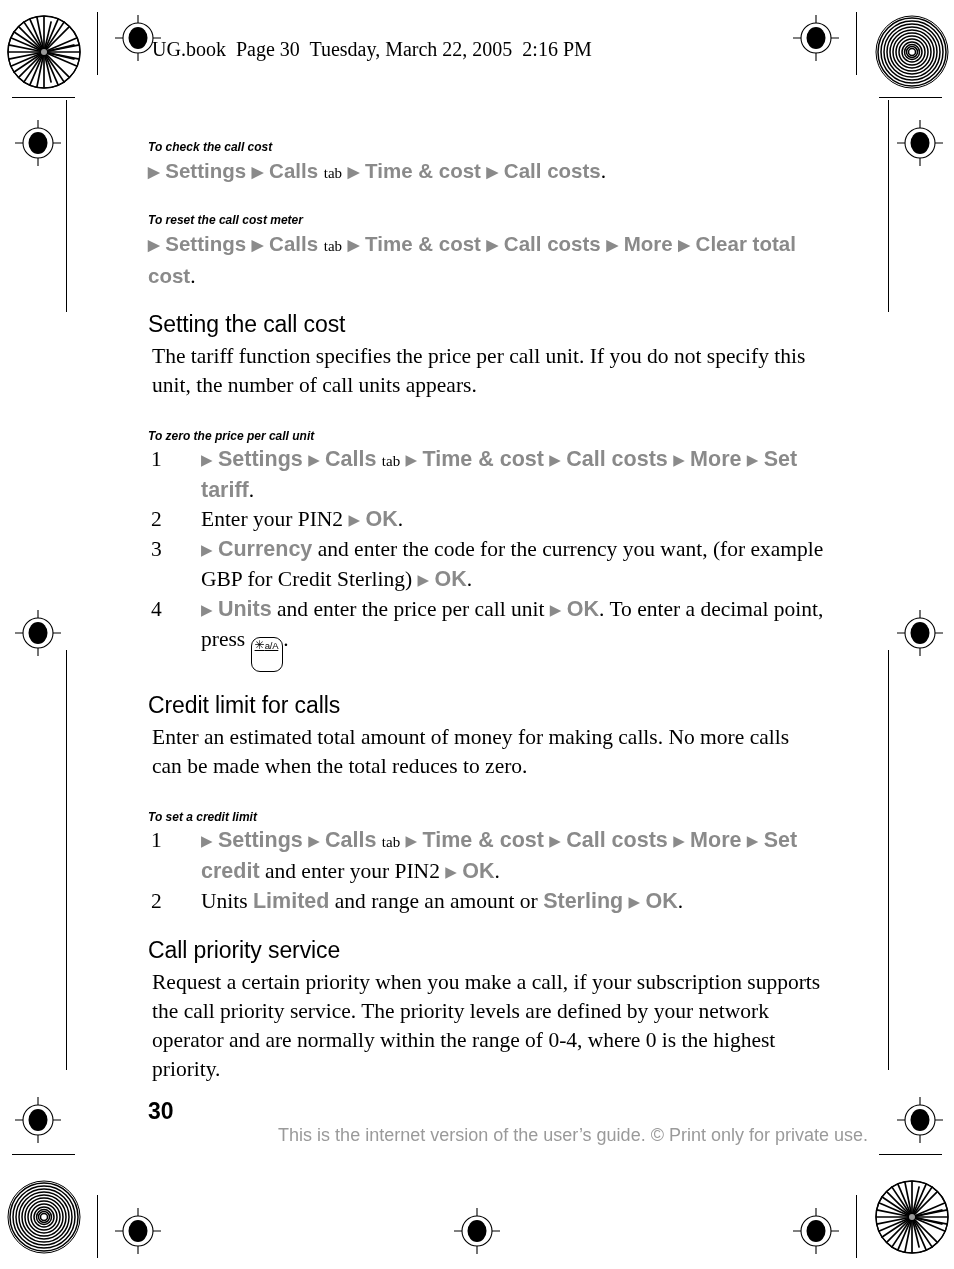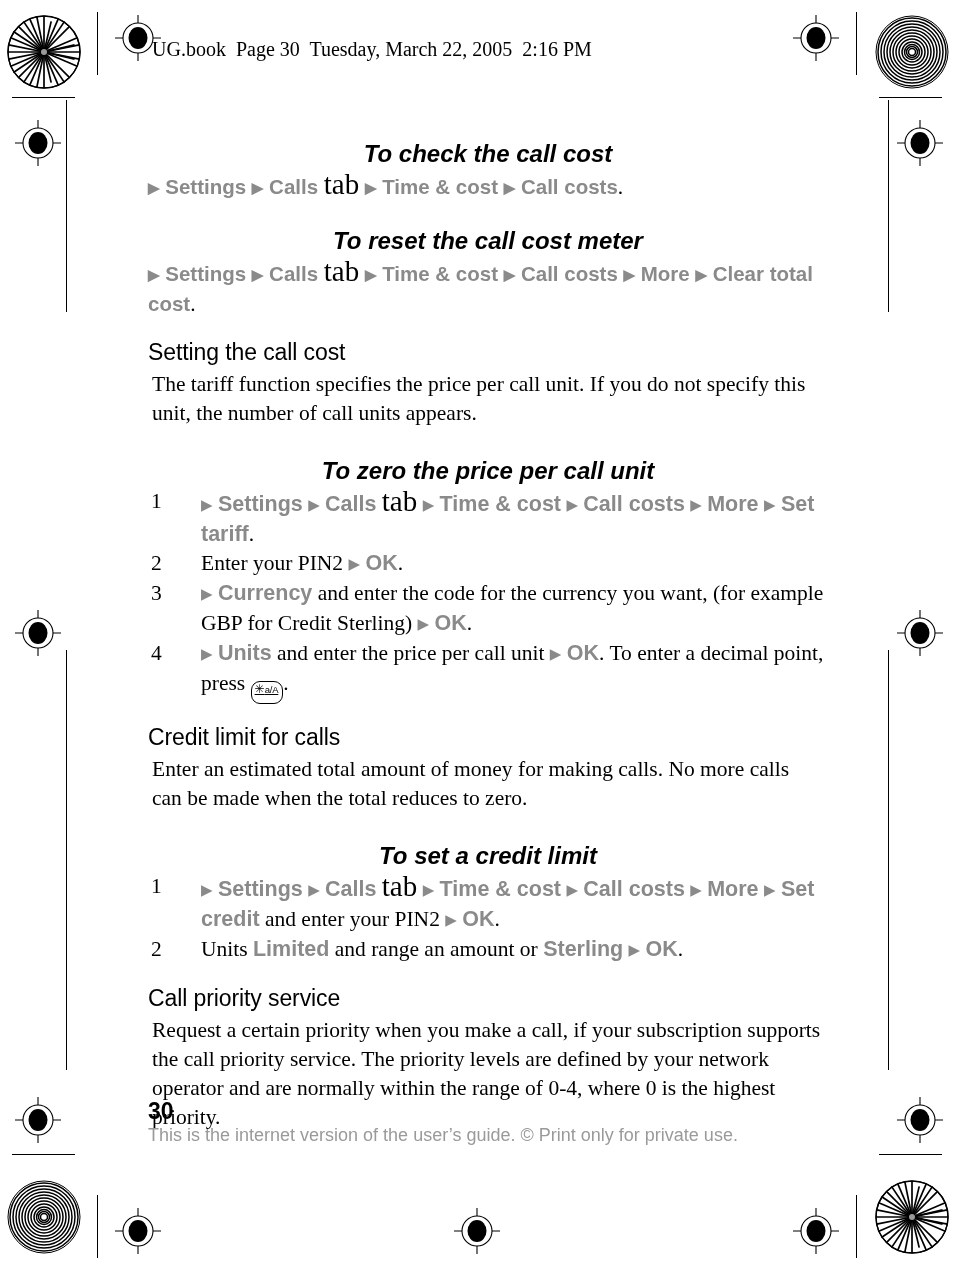--- a/index.html
+++ b/index.html
@@ -28,72 +28,72 @@
   .page{
     position:absolute;left:148px;top:140px;width:680px;
   }
   h2.sec{
     font-family:"Liberation Sans", sans-serif;
     font-weight:normal;font-size:23px;margin:0 0 1px 0;color:#000;
     letter-spacing:-0.1px;
   }
   h3.sub{
     font-family:"Liberation Sans", sans-serif;
-    font-weight:bold;font-style:italic;font-size:24px;margin:0 0 2px 0;color:#000;text-align:center;
+    font-weight:bold;font-style:italic;font-size:12px;margin:0 0 2px 0;color:#000;
   }
   p.body{
     font-family:"Liberation Serif", serif;
     font-size:21.5px;line-height:29px;margin:4px;color:#000;
   }
   .gap-lg{height:25px;}
   .gap-md{height:20px;}
 
   
   .path{
     font-family:"Liberation Sans", sans-serif;
     font-weight:bold;font-size:20.5px;line-height:29px;color:#8a8a8a;
   }
   .m{color:#8a8a8a;font-family:"Liberation Sans", sans-serif;font-weight:bold;}
-  .blk{color:#000;font-family:"Liberation Serif", serif;font-weight:normal;font-size:29px;}
+  .blk{color:#000;font-family:"Liberation Serif", serif;font-weight:normal;font-size:15px;}
   .arw{color:#8a8a8a;font-size:15px;vertical-align:1px;}
   .dot{color:#000;font-family:"Liberation Serif", serif;font-weight:normal;font-size:21.5px;}
 
   
   ol.steps{list-style:none;margin:0;padding:0;}
   ol.steps li{
     position:relative;padding-left:53px;
     font-family:"Liberation Serif", serif;
     font-size:21.5px;line-height:29px;color:#000;
   }
   ol.steps li .num{
     position:absolute;left:3px;top:0;
     font-family:"Liberation Serif", serif;font-size:21.5px;color:#000;
   }
 
   
   .key{
     display:inline-block;vertical-align:-3px;
     border:1.4px solid #000;border-radius:9px;
-    padding:0 4px 4px 3px;height:17px;line-height:15px;
+    padding:0 4px 16px 3px;height:17px;line-height:15px;
     font-family:"Liberation Sans", sans-serif;
     font-size:11px;font-weight:normal;color:#000;white-space:nowrap;text-decoration:underline;
   }
   .key .st{font-size:12px;letter-spacing:0;}
   .key .aa{font-size:9.5px;letter-spacing:-0.2px;}
 
   
   .pgnum{
     position:absolute;left:148px;top:1098px;
     font-family:"Liberation Sans", sans-serif;
     font-weight:bold;font-size:23px;color:#000;
   }
   .foot{
     position:absolute;left:148px;top:1125px;width:720px;
     font-family:"Liberation Sans", sans-serif;
-    font-size:18px;color:#9a9a9a;white-space:nowrap;
+    font-size:18px;color:#9a9a9a;white-space:nowrap;text-align:right;
   }
 </style>
 </head>
 <body>
 
 <div class="target" style="left:7px;top:15px;">
   <svg width="74" height="74" viewBox="0 0 74 74">
     <g id="tl-star">
       <circle cx="37" cy="37" r="36" fill="#fff" stroke="#000" stroke-width="1.2"></circle>
       <g stroke="#000" stroke-width="1.7">

